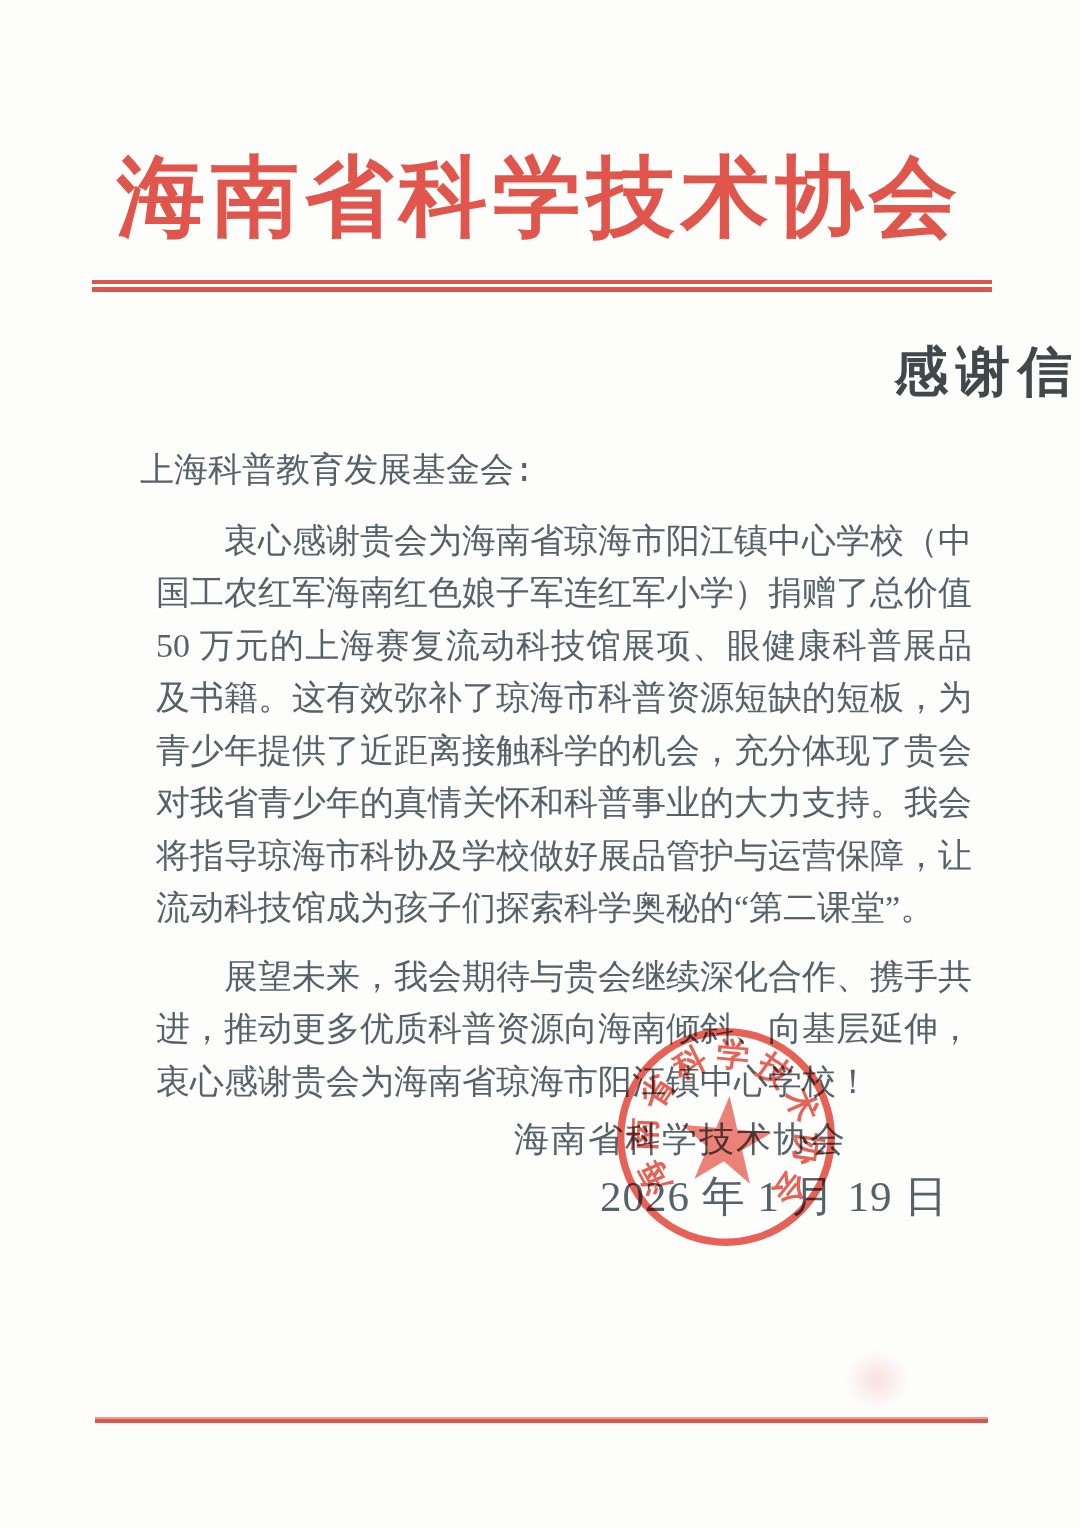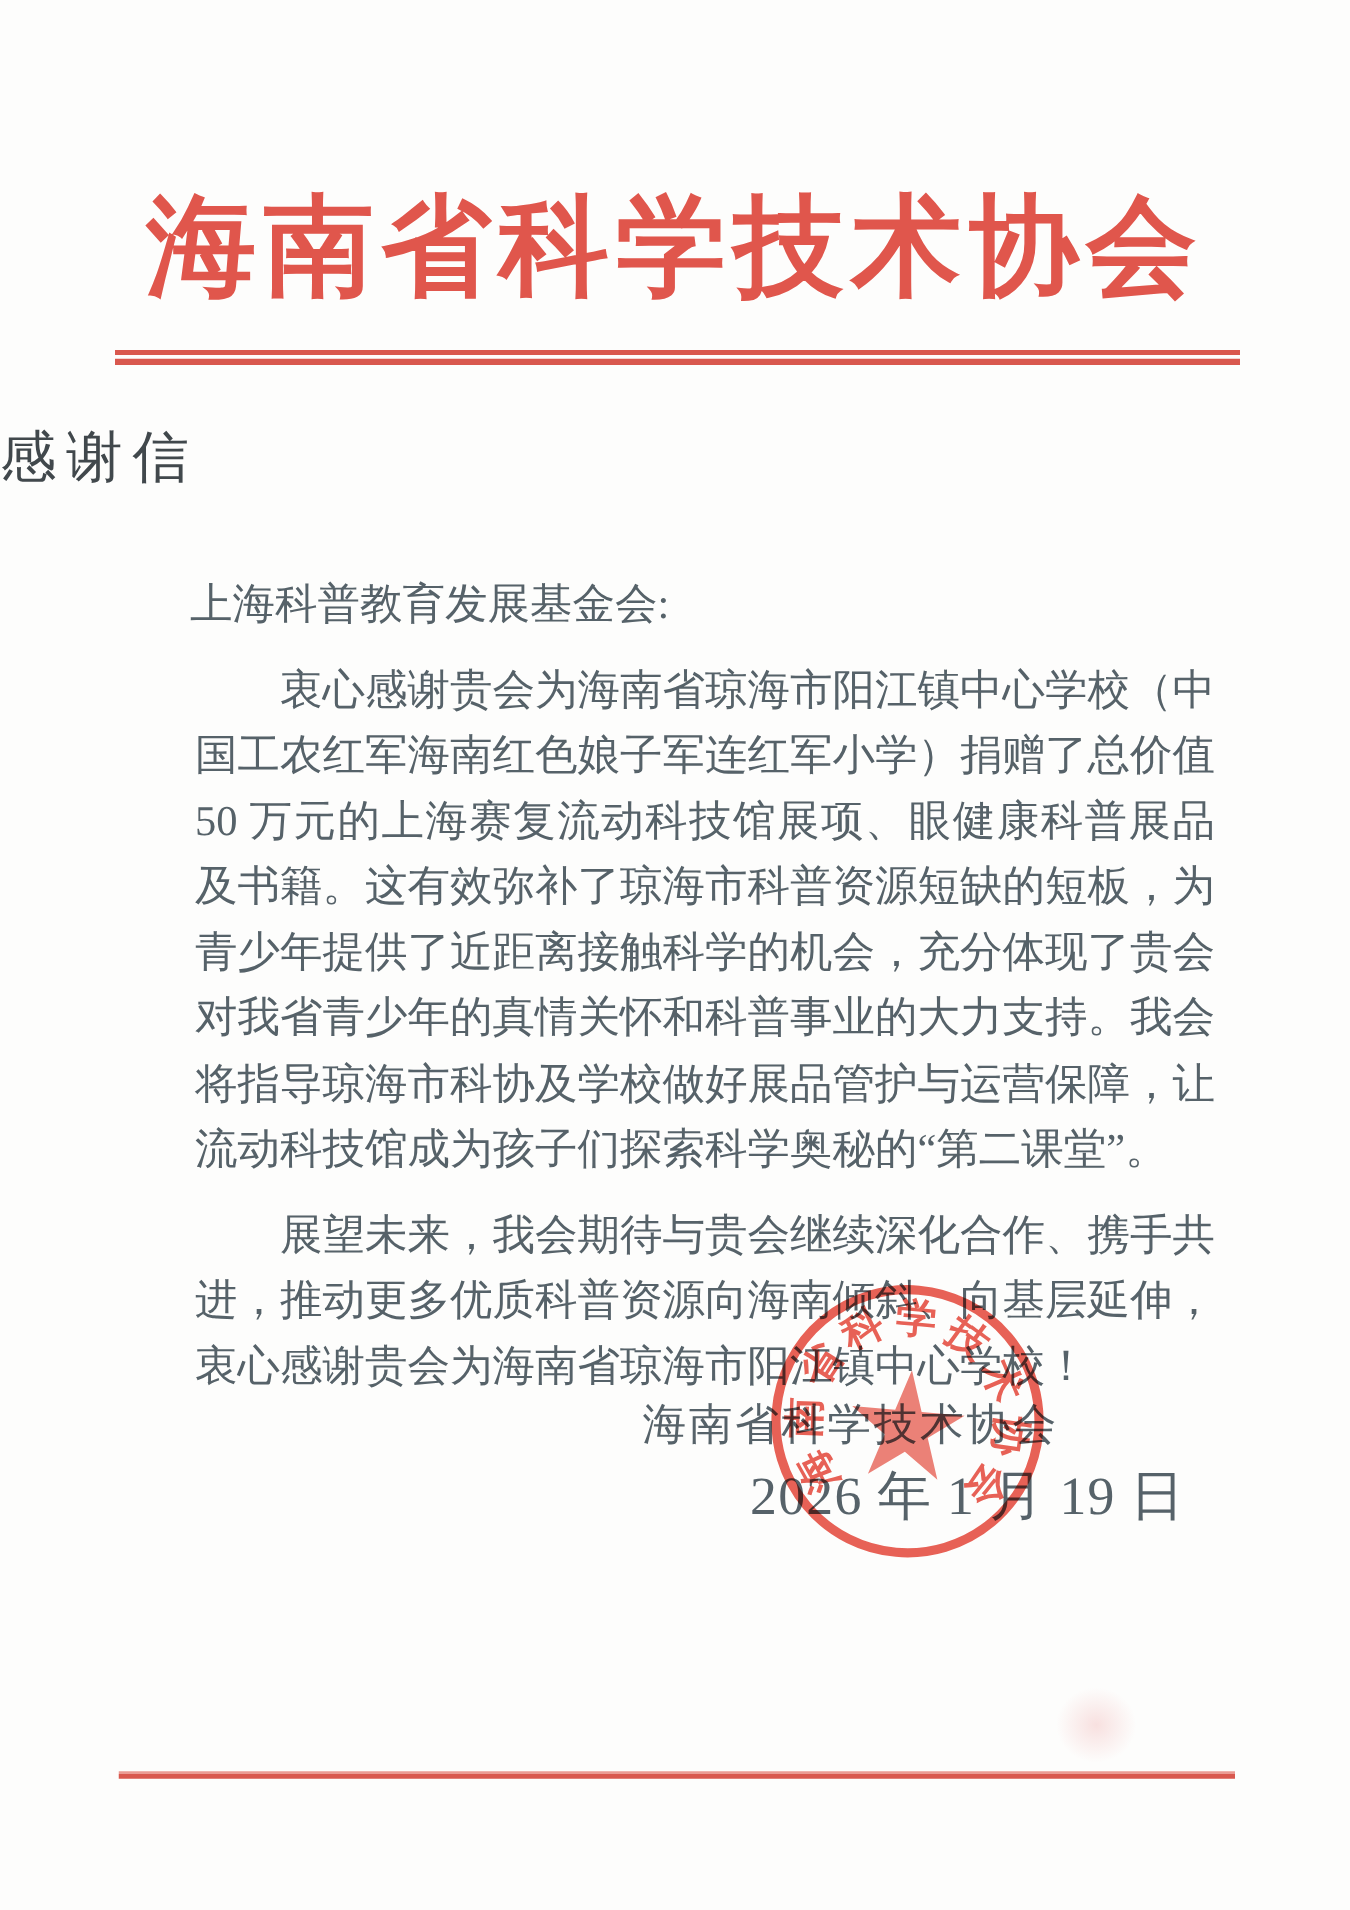--- a/index.html
+++ b/index.html
@@ -36,38 +36,39 @@
     height: 12px;
     box-sizing: border-box;
     border-top: 4px solid var(--rule-red, #d9584e);
     border-bottom: 5px solid var(--rule-red, #d9584e);
   }
   .title {
     position: absolute;
     top: 336px;
     left: 0;
     width: 100%;
-    text-align: left;
-    font-size: 45px;
-    font-weight: 400;
+    text-align: right;
+    font-size: 54px;
+    font-weight: 700;
     letter-spacing: 8px;
     color: var(--title-color, #41484c);
   }
   .body-text {
     position: absolute;
     top: 446px;
     left: 140px;
     width: 848px;
     font-size: 34px;
     line-height: 52.5px;
     color: var(--body-color, #566269);
     text-align: justify;
   }
   .salutation {
-    margin: 12px;
+    margin: 0;
+    font-family: Liberation Mono, monospace;
   }
   .para {
     margin: 16px;
     text-indent: 2em;
   }
   .signature {
     position: absolute;
     top: 1116px;
     right: 233px;
     font-size: 35px;

